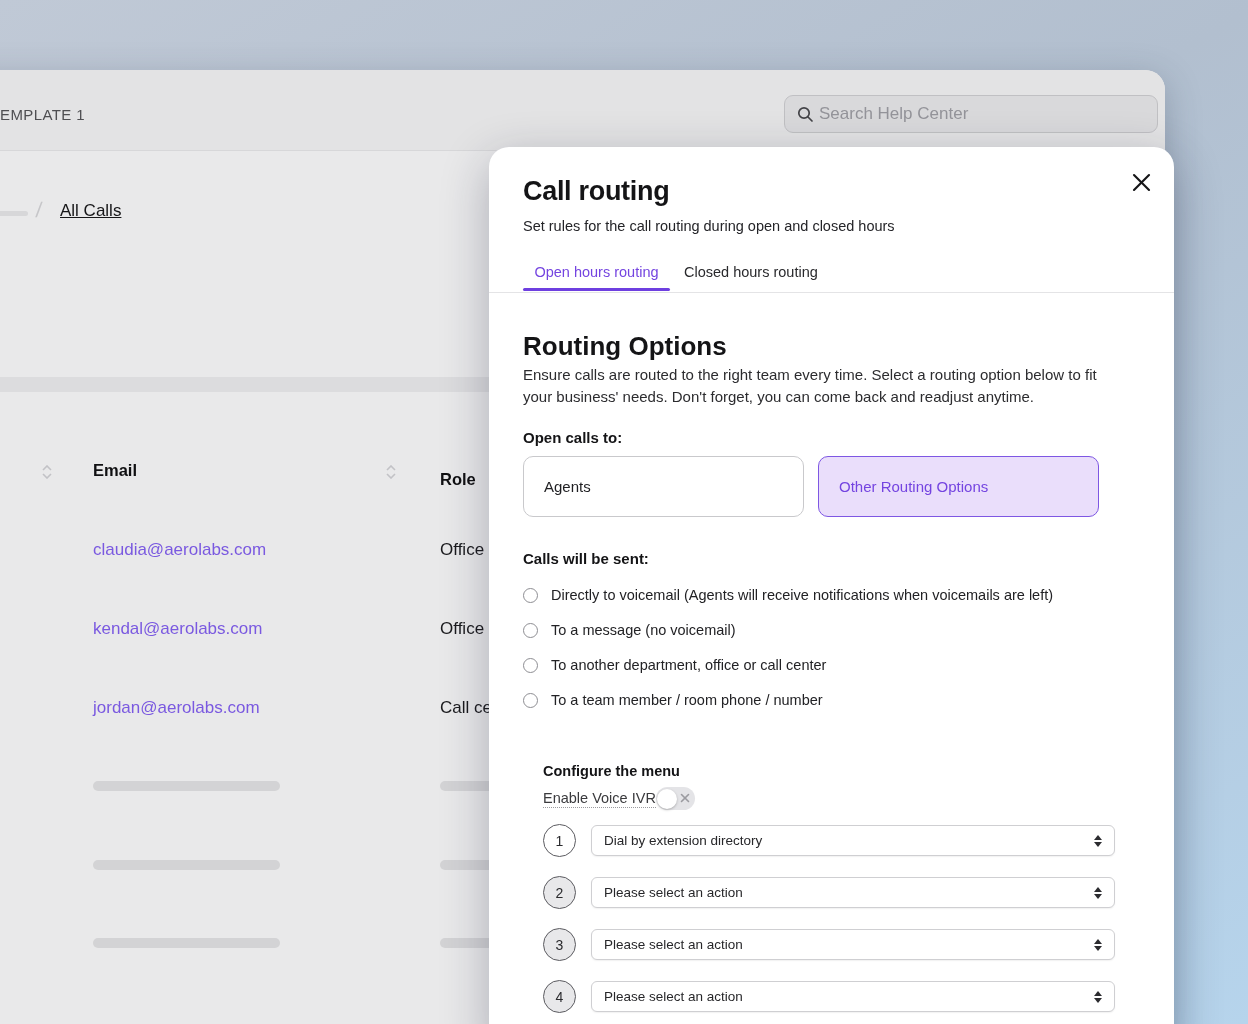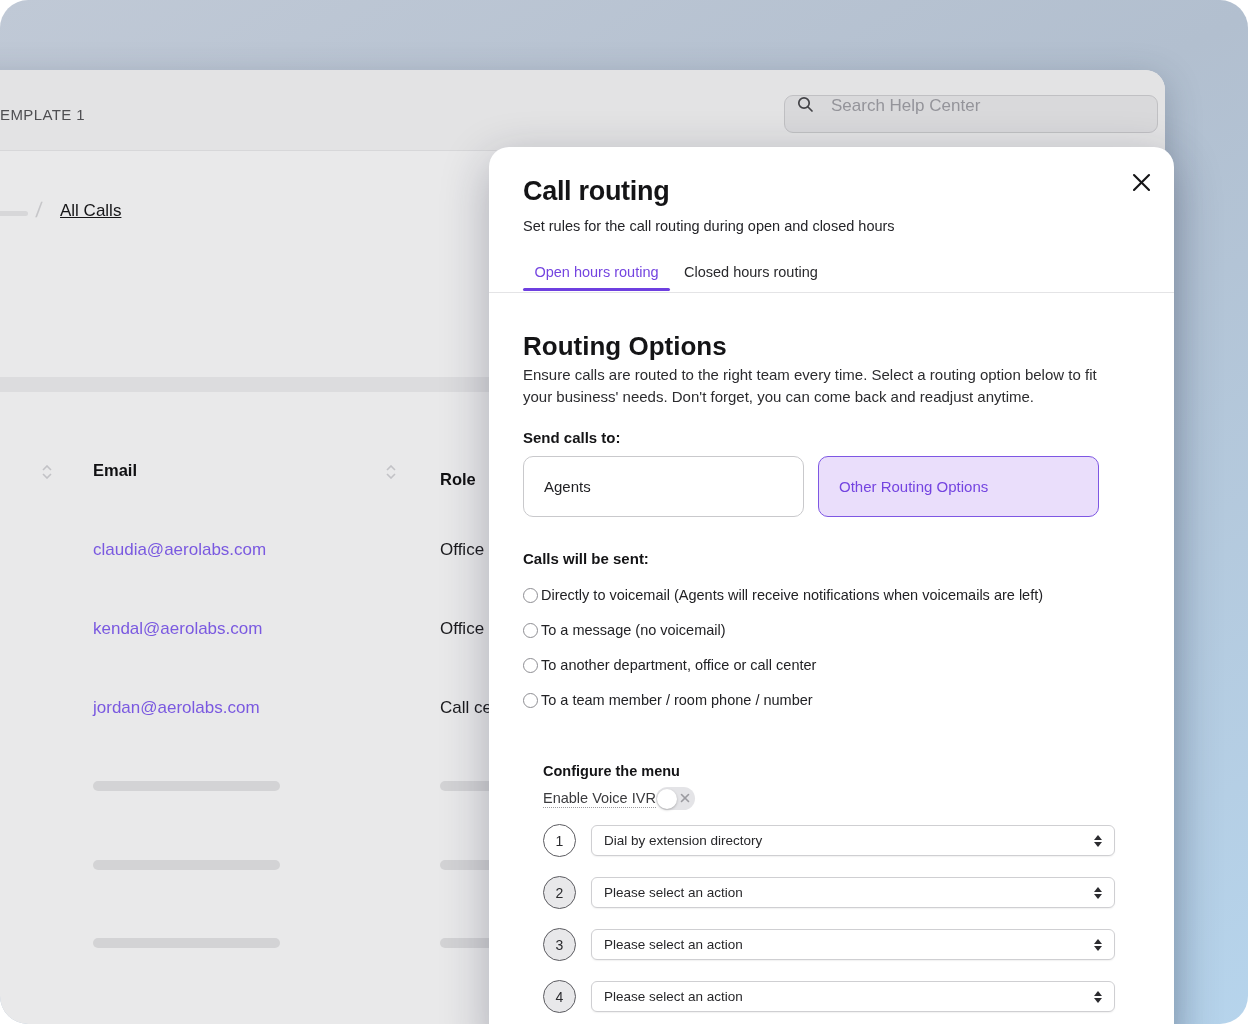--- a/index.html
+++ b/index.html
@@ -1,31 +1,31 @@
 <!DOCTYPE html>
 <html><head>
 <meta charset="utf-8">
 <style>
   * { margin:0; padding:0; box-sizing:border-box; }
   html,body { width:1248px; height:1024px; }
   body { font-family:"Liberation Sans", sans-serif; }
   .screen { position:relative; width:1248px; height:1024px; overflow:hidden;
-            background:linear-gradient(150deg,#c0c9d6 0%,#b2bfcf 42%,#b6d4ec 100%);border-radius:28px; }
+            background:linear-gradient(150deg,#c0c9d6 0%,#b2bfcf 42%,#b6d4ec 100%); }
 
   
   .app-window { position:absolute; left:-60px; top:70px; width:1225px; height:980px;
                 background:#e9e9ea; border-radius:20px; overflow:hidden;
                 box-shadow:0 10px 36px rgba(40,50,70,.28); }
   .app-header { position:absolute; left:0; top:0; right:0; height:81px;
                 background:#e3e3e4; border-bottom:1px solid #d7d7d9; }
   .template-label { position:absolute; left:60px; top:36px; font-size:15px; color:#4f4f52;
                     letter-spacing:.4px; }
   .search-box { position:absolute; left:844px; top:25px; width:374px; height:38px;
                 background:#d9d9db; border:1px solid #c0c0c3; border-radius:9px;
-                display:flex; align-items:flex-start; padding:0 12px; gap:17px; }
+                display:flex; align-items:center; padding:0 12px; gap:5px; }
   .search-box input { flex:1; border:none; outline:none; background:transparent;
                       font-size:17px; color:#3c3c40; font-family:inherit; }
   .search-box input::placeholder { color:#94949a; }
 
   .crumb-skeleton { position:absolute; left:28px; top:141px; width:60px; height:5px;
                     border-radius:3px; background:#d7d7d9; }
   .crumb-sep { position:absolute; left:96px; top:128px; font-size:21px; color:#c6c6c9;
                font-weight:300; transform:skewX(-6deg); }
   .crumb-current { position:absolute; left:120px; top:131px; font-size:17px; color:#161618;text-decoration:underline; }
 
@@ -64,21 +64,21 @@
                   line-height:21.5px; color:#2c2c2f; }
   .send-label { position:absolute; left:34px; top:282px; font-size:15px; font-weight:700; color:#141416; }
 
   .option-card { position:absolute; top:309px; width:281px; height:61px; background:#fff;
                  border:1px solid #c9c9cc; border-radius:10px; display:flex; align-items:center;
                  padding:0 20px; font-size:15px; color:#1f1f22; cursor:pointer; }
   .option-card[data-selected="true"] { background:#eadefb; border:1.5px solid #7e57e3; color:#7444e0; }
 
   .calls-sent-label { position:absolute; left:34px; top:403px; font-size:15px; font-weight:700; color:#141416; }
   .radio-group { position:absolute; left:34px; top:438px; display:flex; flex-direction:column; gap:15px; }
-  .radio-row { display:flex; align-items:center; gap:3px; height:20px; cursor:pointer; }
+  .radio-row { display:flex; align-items:center; gap:13px; height:20px; cursor:pointer; }
   .radio { width:15px; height:15px; border:1.5px solid #8e8e93; border-radius:50%;
            position:relative; background:#fff; flex:0 0 15px; }
   .radio[data-selected="true"] { border-color:#6d47e2; }
   .radio[data-selected="true"]::after { content:""; position:absolute; left:2.5px; top:2.5px;
            width:7px; height:7px; border-radius:50%; background:#6d47e2; }
   .radio-label { font-size:14.5px; color:#222225; }
 
   .configure-heading { position:absolute; left:54px; top:616px; font-size:14.5px; font-weight:700; color:#141416; }
   .ivr-row { position:absolute; left:54px; top:640px; display:flex; align-items:center; }
   .ivr-label { font-size:14.5px; color:#3a3a3d; border-bottom:1px dotted #9a9a9e; padding-bottom:1px; }
@@ -189,21 +189,21 @@
     <div class="modal-title">Call routing</div>
     <div class="modal-subtitle">Set rules for the call routing during open and closed hours</div>
 
     <div class="tab" style="left:34px; width:147px; text-align:center;" data-active="true">Open hours routing</div>
     <div class="tab" style="left:195px;" data-active="false">Closed hours routing</div>
     <div class="tab-underline"></div>
     <div class="tabs-divider"></div>
 
     <div class="section-heading">Routing Options</div>
     <p class="section-desc">Ensure calls are routed to the right team every time. Select a routing option below to fit your business' needs. Don't forget, you can come back and readjust anytime.</p>
-    <div class="send-label">Send calls to:</div>
+    <div class="send-label">Open calls to:</div>
 
     <div class="option-card" style="left:34px;" data-selected="false">Agents</div>
     <div class="option-card" style="left:329px;" data-selected="true">Other Routing Options</div>
 
     <div class="calls-sent-label">Calls will be sent:</div>
 
     <div class="radio-group">
       <div class="radio-row">
         <span class="radio" data-selected="false"></span>
         <span class="radio-label">Directly to voicemail (Agents will receive notifications when voicemails are left)</span>

